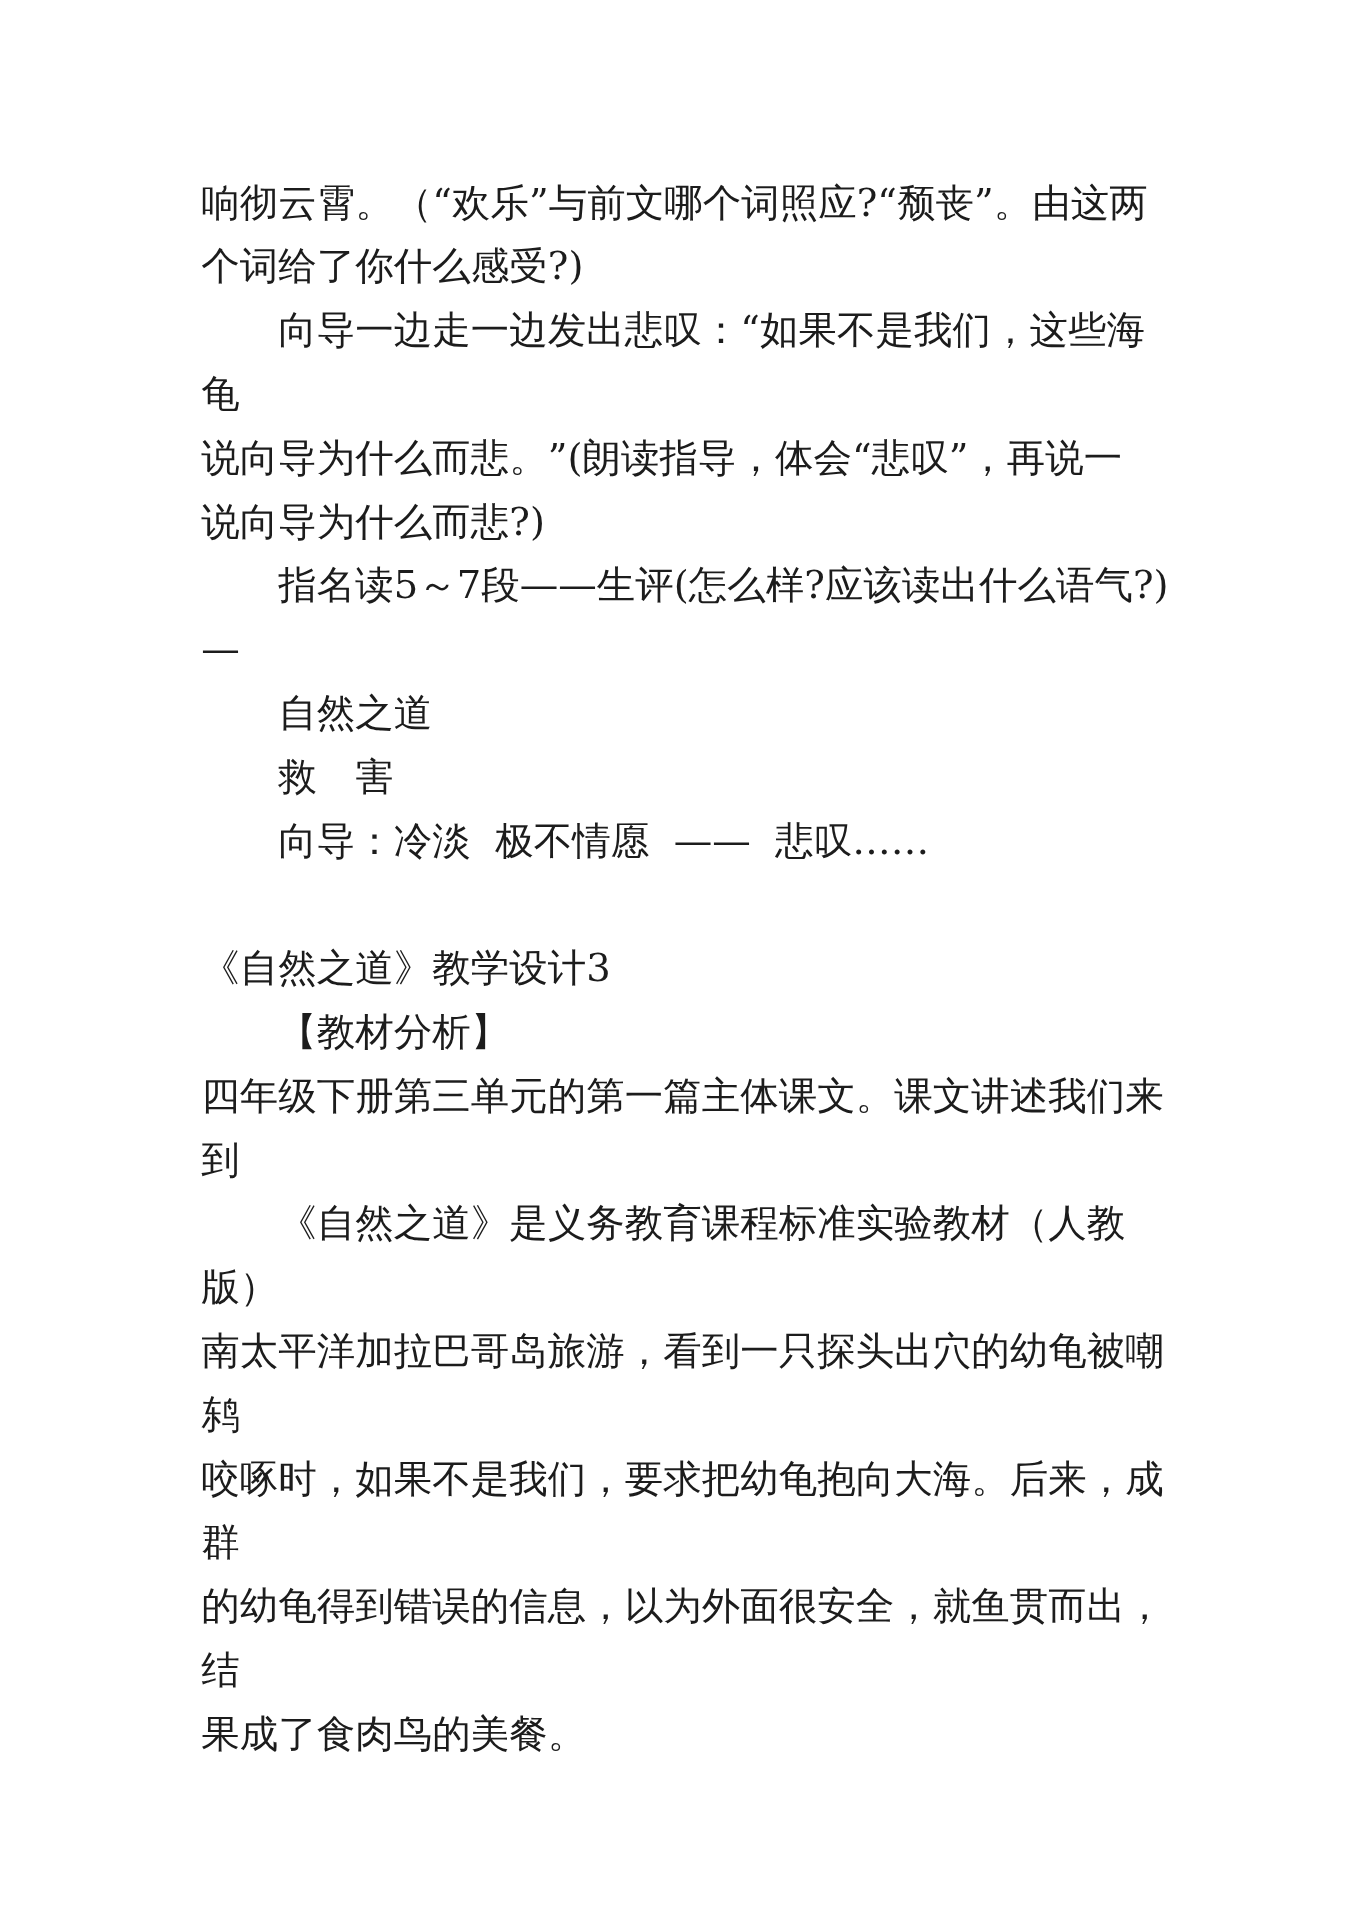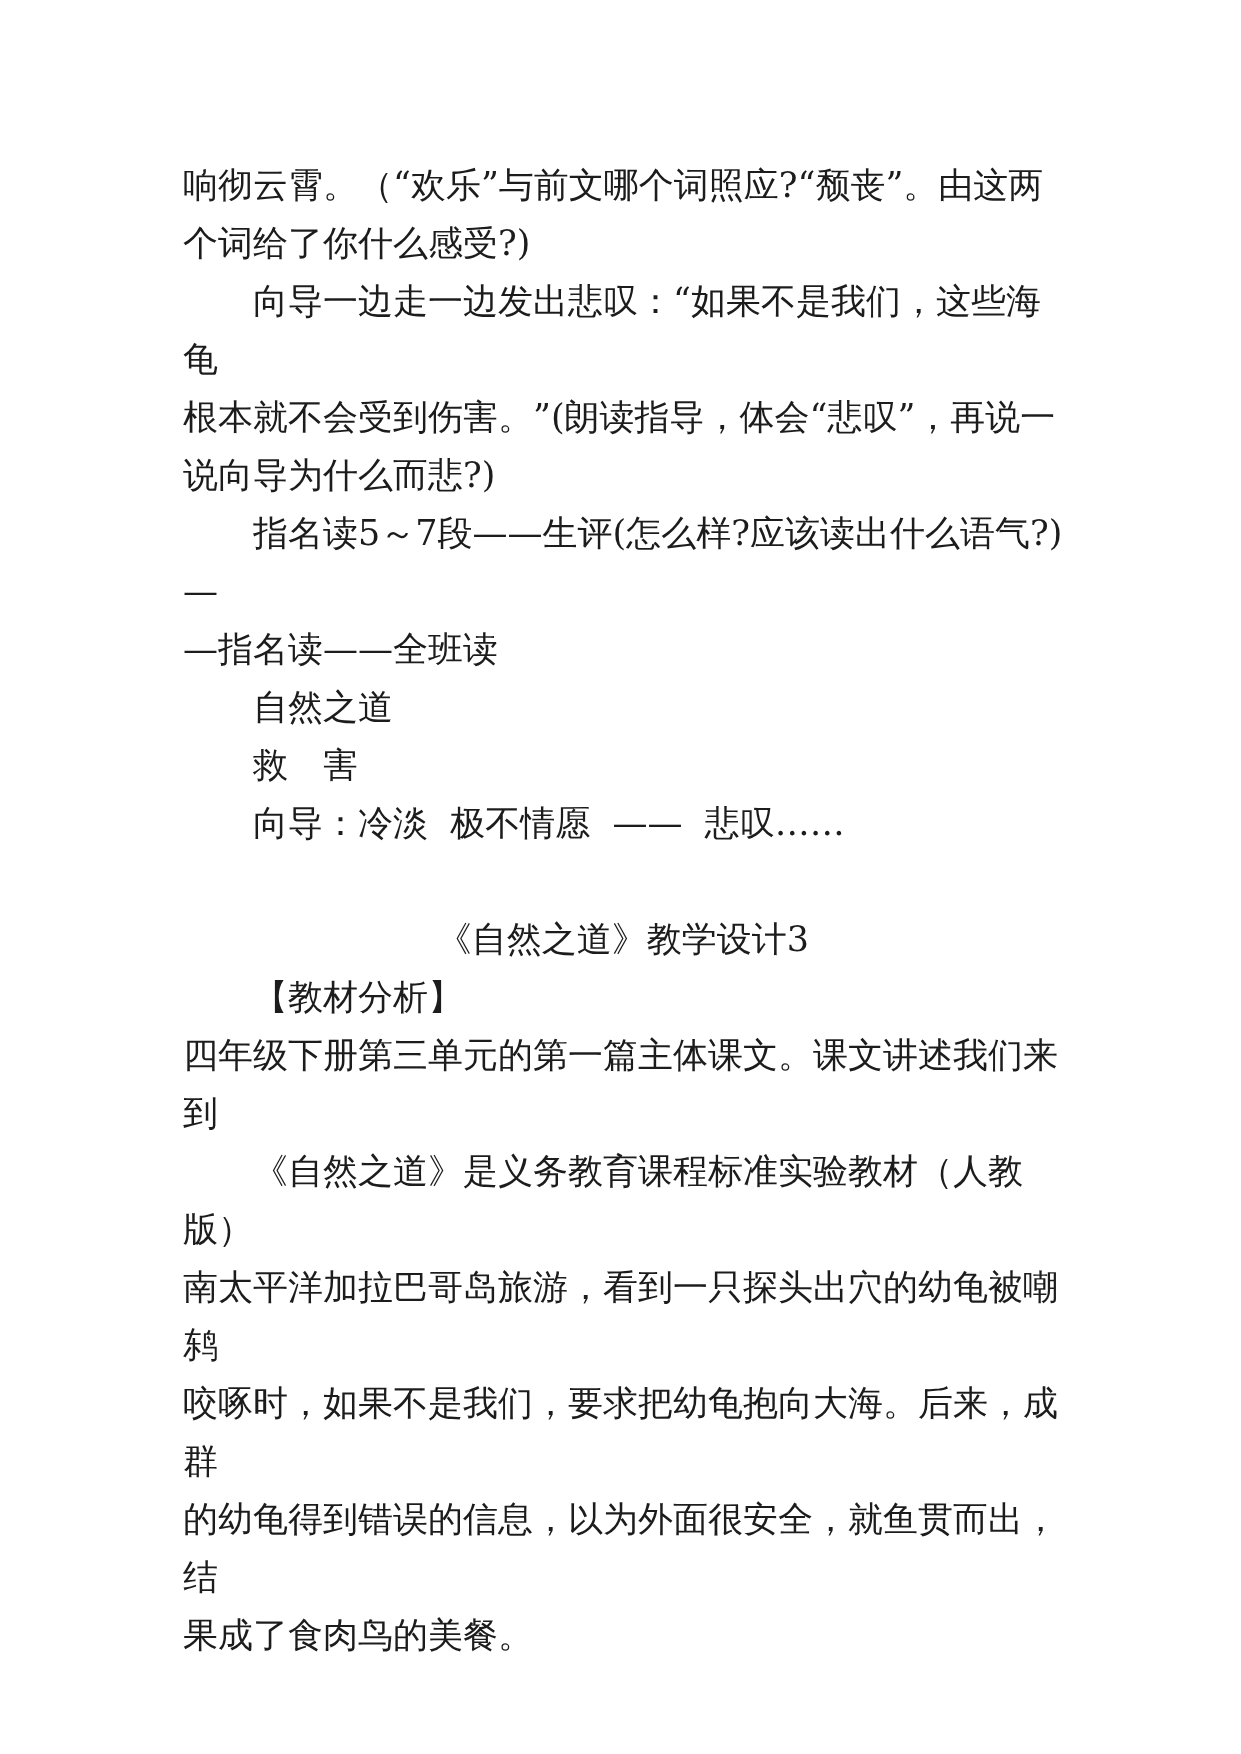--- a/index.html
+++ b/index.html
@@ -27,35 +27,33 @@
   }
   .line {
     white-space: pre-wrap;
     min-height: 58px;
   }
   .indent {
     text-indent: 70px;
   }
   .section-gap {
     margin-top: 58px;
-    text-align: center;
   }
 </style>
 </head>
 <body>
 
 <div class="page">
   <div class="doc">
     <div class="line">响彻云霄。（“欢乐”与前文哪个词照应?“颓丧”。由这两</div>
     <div class="line">个词给了你什么感受?)</div>
     <div class="line indent">向导一边走一边发出悲叹：“如果不是我们，这些海龟</div>
-    <div class="line">根本就不会受到伤害。”(朗读指导，体会“悲叹”，再说一</div>
+    <div class="line">说向导为什么而悲。”(朗读指导，体会“悲叹”，再说一</div>
     <div class="line">说向导为什么而悲?)</div>
     <div class="line indent">指名读5～7段——生评(怎么样?应该读出什么语气?)—</div>
-    <div class="line">—指名读——全班读</div>
     <div class="line indent">自然之道</div>
     <div class="line indent">救　害</div>
     <div class="line indent">向导：冷淡  极不情愿  ——  悲叹……</div>
     <div class="line section-gap">《自然之道》教学设计3</div>
     <div class="line indent">【教材分析】</div>
     <div class="line">四年级下册第三单元的第一篇主体课文。课文讲述我们来到</div>
     <div class="line indent">《自然之道》是义务教育课程标准实验教材（人教版）</div>
     <div class="line">南太平洋加拉巴哥岛旅游，看到一只探头出穴的幼龟被嘲鸫</div>
     <div class="line">咬啄时，如果不是我们，要求把幼龟抱向大海。后来，成群</div>
     <div class="line">的幼龟得到错误的信息，以为外面很安全，就鱼贯而出，结</div>

